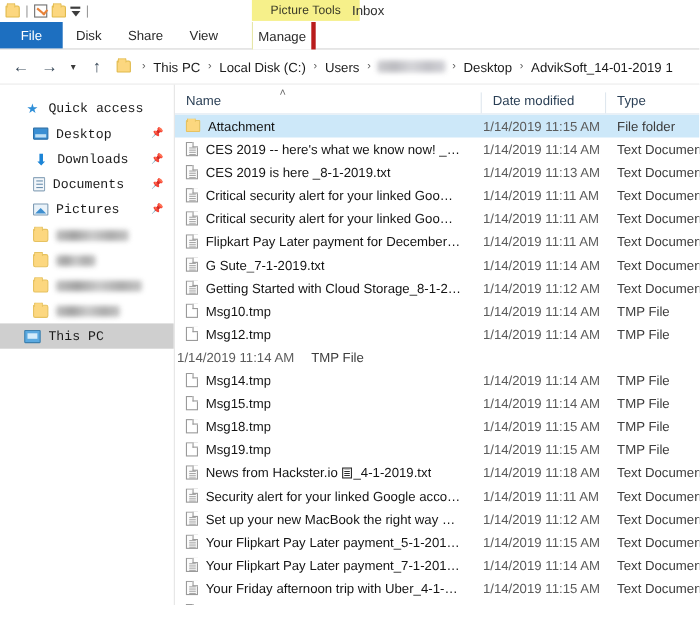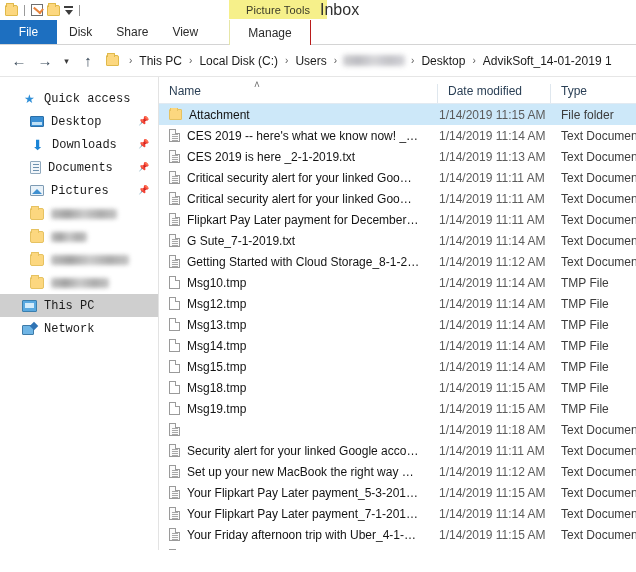--- a/index.html
+++ b/index.html
@@ -45,39 +45,39 @@
   }
   .dd-mini-bar{ width:9px;height:2px;background:#3d3d3d;margin-bottom:1px; }
 
   .contextual-header{
     position:absolute; left:229px; top:0; width:98px; height:19px;
     background:#f6f08a; color:#3a3a28; font-size:11px;
     display:flex; align-items:center; justify-content:center; letter-spacing:.1px;
   }
   .win-title{
     position:absolute; left:320px; top:0; height:19px;
-    display:flex; align-items:center; font-size:16px; color:#303030;
+    display:flex; align-items:center; font-size:12px; color:#303030;
   }
 
   
   .tabstrip{
     position:relative; height:25px; background:#fff;
     border-bottom:1px solid #d4d4d4;
     display:flex; align-items:stretch;
   }
   .tab{
     display:flex; align-items:center; justify-content:center;
     font-size:12px; color:#2b2b2b; padding:0 12px; cursor:default;
   }
   .tab.file{
     background:#1d6fc0; color:#fff; min-width:57px; font-weight:400;
   }
   .tab.manage{
-    position:absolute; left:229px; top:0; width:82px; height:25px;
-    border-left:1px solid #e6e6a8; border-right:1px solid #b91c1c;
+    position:absolute; left:229px; top:0; width:58px; height:25px;
+    border-left:1px solid #e6e6a8; border-right:4px solid #b91c1c;
     background:#fff; color:#2b2b2b;
   }
 
   
   .navbar{
     height:32px; display:flex; align-items:center; background:#fff;
     border-bottom:1px solid #e6e6e6; padding-left:6px;
   }
   .navbtn{
     width:26px; height:26px; display:flex; align-items:center; justify-content:center;
@@ -330,24 +330,20 @@
           <span class="blur-label" style="width: 78px;"></span>
         </div>
         <div class="navitem child">
           <span class="i-folder"></span>
           <span class="blur-label" style="width: 58px;"></span>
         </div>
         <div class="navitem root selected">
           <span class="i-pc"></span>
           <span class="label">This PC</span>
         </div>
-        <div class="navitem root">
-          <span class="i-net"></span>
-          <span class="label">Network</span>
-        </div>
       </div>
 
     <div class="content">
       <div class="colheader">
         <div class="sortcaret">˄</div>
         <div class="col col-name">Name</div>
         <div class="col col-date">Date modified</div>
         <div class="col col-type">Type</div>
       </div>
       <div id="filerows">
@@ -363,21 +359,21 @@
             <div class="cell cell-name">
               <span class="f-txt"></span>
               <span class="nm">CES 2019 -- here's what we know now! _…</span>
             </div>
             <div class="cell cell-date">1/14/2019 11:14 AM</div>
             <div class="cell cell-type">Text Documen</div>
           </div>
           <div class="row">
             <div class="cell cell-name">
               <span class="f-txt"></span>
-              <span class="nm">CES 2019 is here _2-1-2019.txt</span>
+              <span class="nm">CES 2019 is here _8-1-2019.txt</span>
             </div>
             <div class="cell cell-date">1/14/2019 11:13 AM</div>
             <div class="cell cell-type">Text Documen</div>
           </div>
           <div class="row">
             <div class="cell cell-name">
               <span class="f-txt"></span>
               <span class="nm">Critical security alert for your linked Goo…</span>
             </div>
             <div class="cell cell-date">1/14/2019 11:11 AM</div>
@@ -425,24 +421,20 @@
           </div>
           <div class="row">
             <div class="cell cell-name">
               <span class="f-tmp"></span>
               <span class="nm">Msg12.tmp</span>
             </div>
             <div class="cell cell-date">1/14/2019 11:14 AM</div>
             <div class="cell cell-type">TMP File</div>
           </div>
           <div class="row">
-            <div class="cell cell-name">
-              <span class="f-tmp"></span>
-              <span class="nm">Msg13.tmp</span>
-            </div>
             <div class="cell cell-date">1/14/2019 11:14 AM</div>
             <div class="cell cell-type">TMP File</div>
           </div>
           <div class="row">
             <div class="cell cell-name">
               <span class="f-tmp"></span>
               <span class="nm">Msg14.tmp</span>
             </div>
             <div class="cell cell-date">1/14/2019 11:14 AM</div>
             <div class="cell cell-type">TMP File</div>
@@ -467,20 +459,21 @@
             <div class="cell cell-name">
               <span class="f-tmp"></span>
               <span class="nm">Msg19.tmp</span>
             </div>
             <div class="cell cell-date">1/14/2019 11:15 AM</div>
             <div class="cell cell-type">TMP File</div>
           </div>
           <div class="row">
             <div class="cell cell-name">
               <span class="f-txt"></span>
+              <span class="nm">News from Hackster.io <span class="tofu"></span>_4-1-2019.txt</span>
             </div>
             <div class="cell cell-date">1/14/2019 11:18 AM</div>
             <div class="cell cell-type">Text Documen</div>
           </div>
           <div class="row">
             <div class="cell cell-name">
               <span class="f-txt"></span>
               <span class="nm">Security alert for your linked Google acco…</span>
             </div>
             <div class="cell cell-date">1/14/2019 11:11 AM</div>
@@ -490,21 +483,21 @@
             <div class="cell cell-name">
               <span class="f-txt"></span>
               <span class="nm">Set up your new MacBook the right way …</span>
             </div>
             <div class="cell cell-date">1/14/2019 11:12 AM</div>
             <div class="cell cell-type">Text Documen</div>
           </div>
           <div class="row">
             <div class="cell cell-name">
               <span class="f-txt"></span>
-              <span class="nm">Your Flipkart Pay Later payment_5-3-201…</span>
+              <span class="nm">Your Flipkart Pay Later payment_5-1-201…</span>
             </div>
             <div class="cell cell-date">1/14/2019 11:15 AM</div>
             <div class="cell cell-type">Text Documen</div>
           </div>
           <div class="row">
             <div class="cell cell-name">
               <span class="f-txt"></span>
               <span class="nm">Your Flipkart Pay Later payment_7-1-201…</span>
             </div>
             <div class="cell cell-date">1/14/2019 11:14 AM</div>

